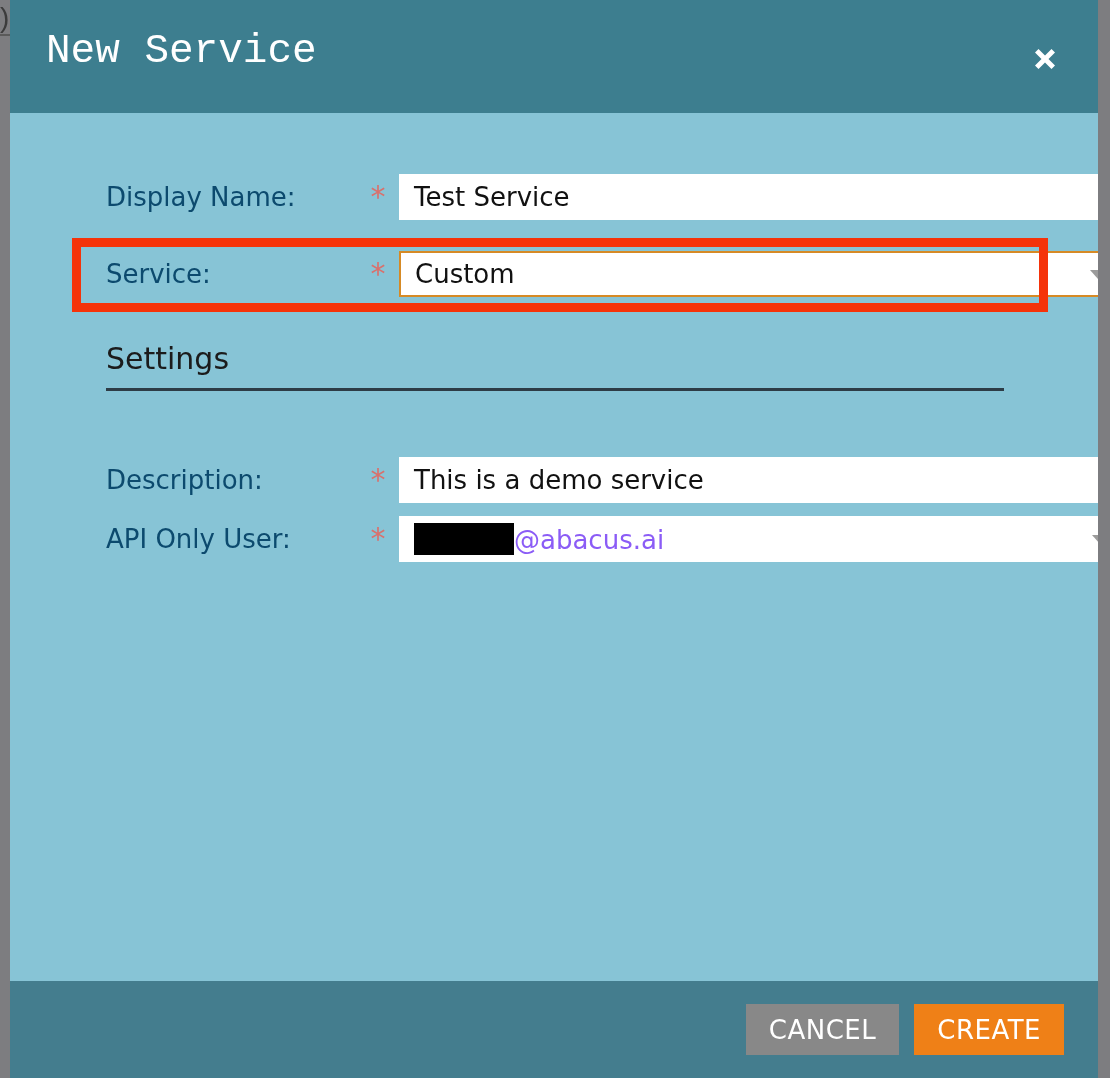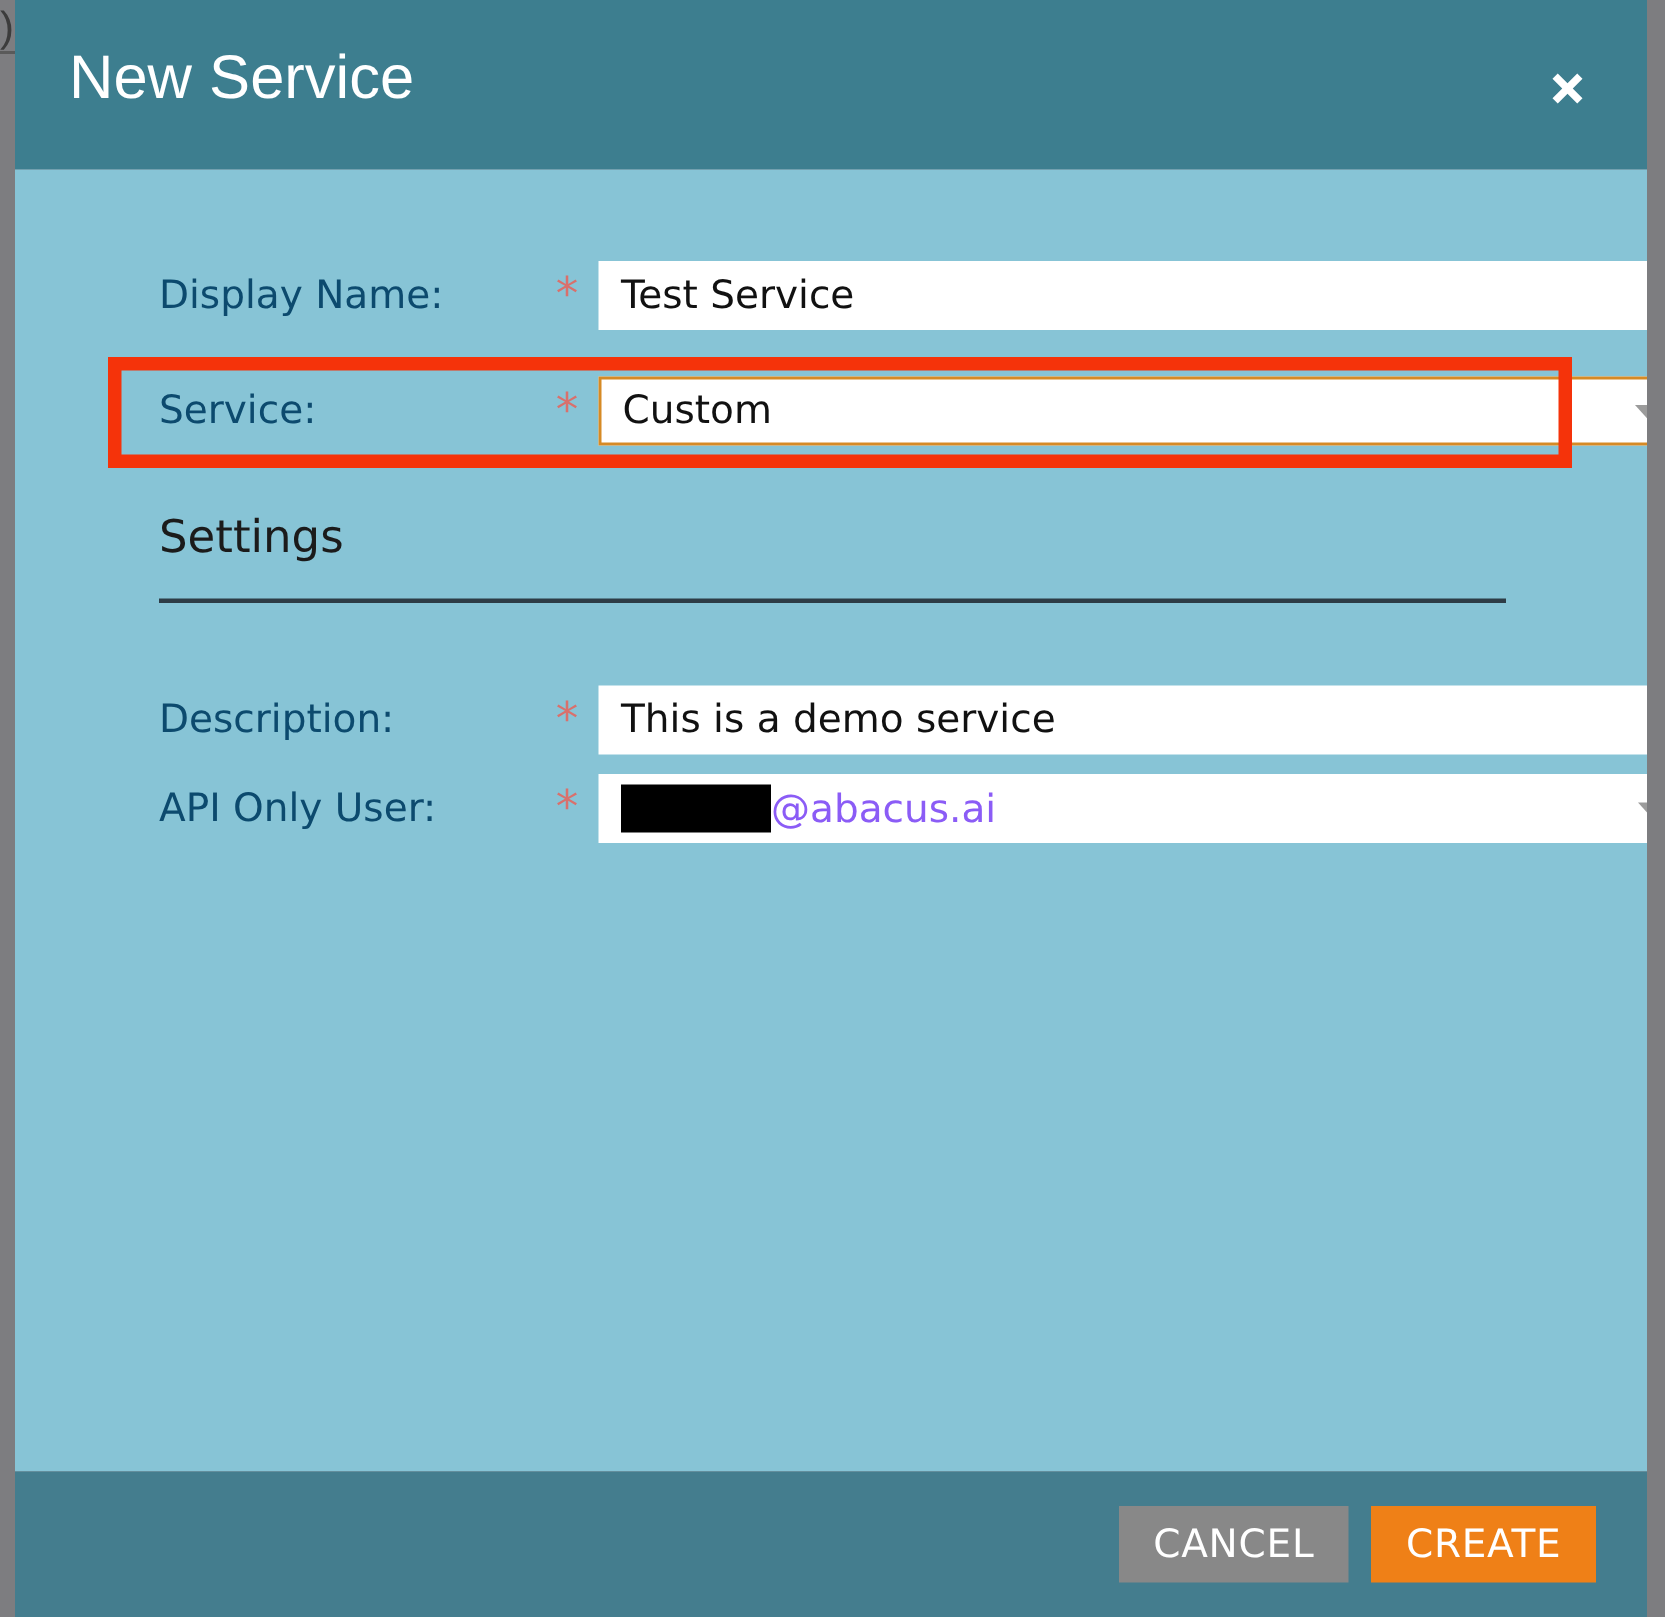--- a/index.html
+++ b/index.html
@@ -53,21 +53,21 @@
     flex: 0 0 113px;
     background: #3d7e8f;
   }
   .modal-title {
     position: absolute;
     left: 36px; top: 28px;
     color: #ffffff;
     font-size: 41px;
     font-weight: 400;
     letter-spacing: 0px;
-    font-family: Liberation Sans, sans-serif;
+    font-family: Liberation Mono, monospace;
     white-space: nowrap;
   }
   .close-btn {
     position: absolute;
     right: 34px; top: 40px;
     width: 38px; height: 38px;
     cursor: pointer;
     display: flex;
     align-items: center;
     justify-content: center;
@@ -170,21 +170,21 @@
   
   .section {
     position: absolute;
     left: 96px; top: 228px;
     width: 898px;
   }
   .section-title {
     color: #1b1b1b;
     font-size: 30px;
     font-family: "DejaVu Sans", sans-serif;
-    padding-bottom: 23px;
+    padding-bottom: 12px;
     white-space: nowrap;
   }
   .section-rule {
     width: 100%;
     height: 3px;
     background: #2d3c46;
   }
 
   
   .annotation-box {

